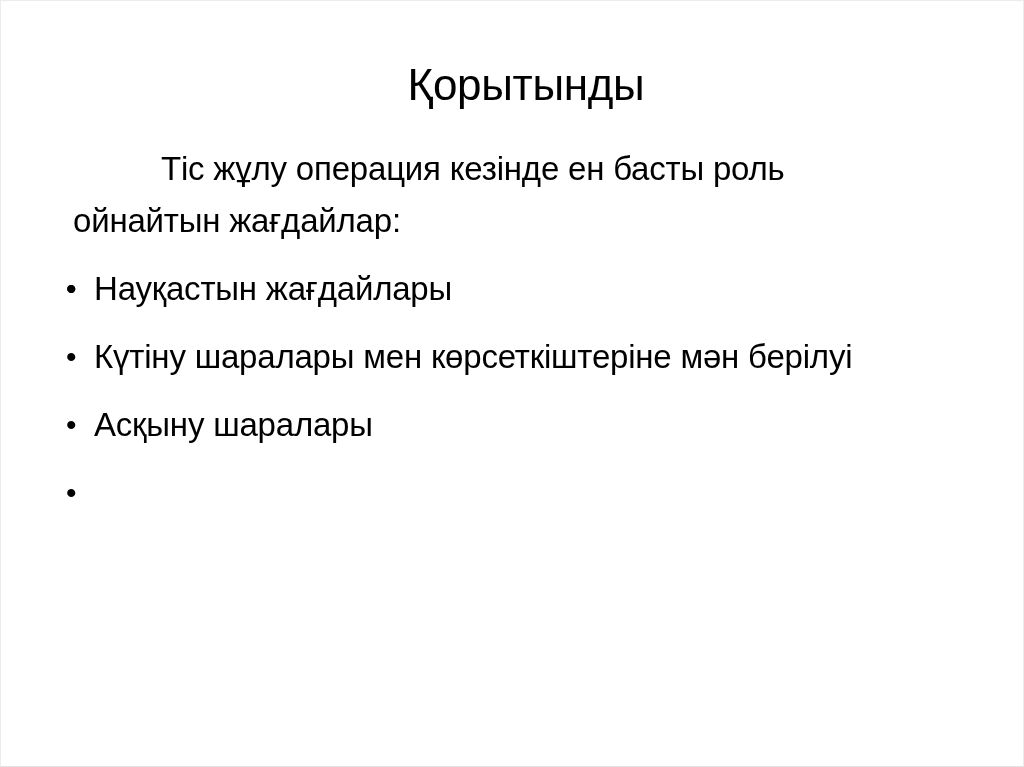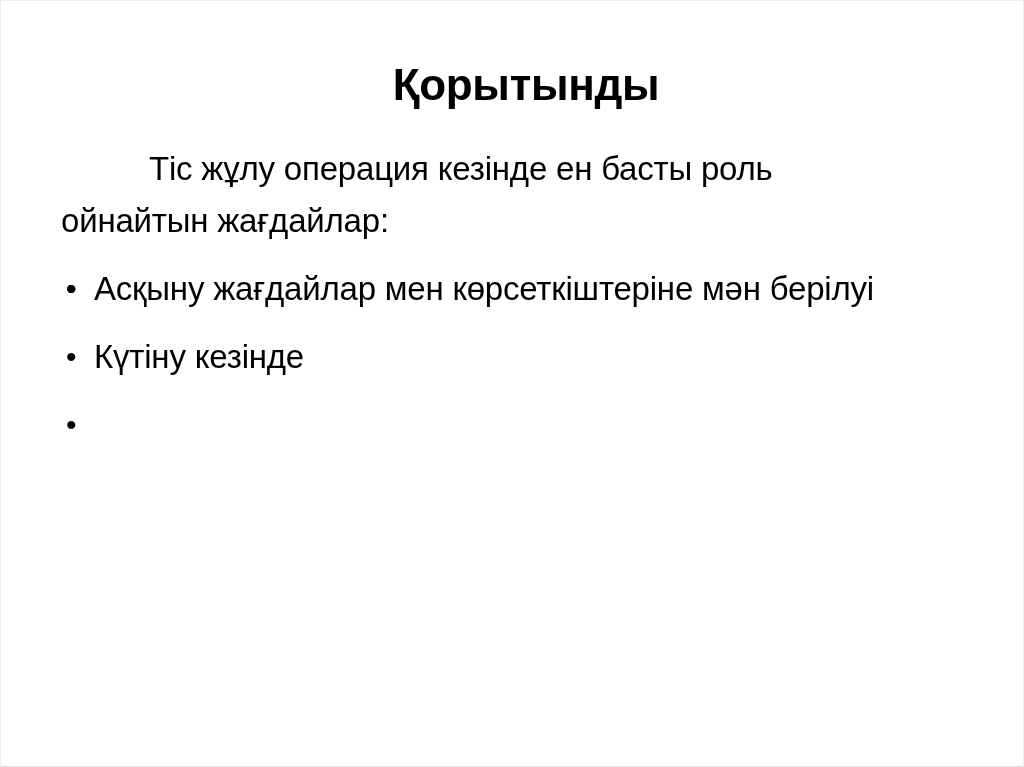--- a/index.html
+++ b/index.html
@@ -17,27 +17,27 @@
     border: 1px solid #ececec;
     border-bottom-color: #e2e2e2;
     padding: 56px 60px 0 60px;
     font-family: "Liberation Sans", sans-serif;
     color: #000000;
     overflow: hidden;
   }
   .slide-title {
     font-size: 44px;
     line-height: 56px;
-    font-weight: 700;
+    font-weight: 400;
     text-align: center;
     letter-spacing: -0.3px;
     transform: translateX(14px);
   }
   .intro {
-    margin: 30px 0 0 0;
+    margin: 30px 0 0 12px;
     font-size: 33px;
     line-height: 52px;
     letter-spacing: -0.2px;
     text-indent: 88px;
     max-width: 850px;
   }
   .bullet-list {
     list-style: none;
     margin: 16px 0 0 0;
     padding: 0;
@@ -66,26 +66,27 @@
   <div class="slide-title">Қорытынды</div>
 
   <p class="intro">Тіс жұлу операция кезінде ен басты роль ойнайтын жағдайлар:</p>
 
   <ul class="bullet-list">
     <li class="bullet-item">
       <span class="bullet-marker">•</span>
     </li>
     <li class="bullet-item">
       <span class="bullet-marker">•</span>
+      <span>Науқастын жағдайлары</span>
     </li>
     <li class="bullet-item">
       <span class="bullet-marker">•</span>
-      <span>Асқыну жағдайлар мен көрсеткіштеріне мән берілуі</span>
+      <span>Күтіну шаралары мен көрсеткіштеріне мән берілуі</span>
     </li>
     <li class="bullet-item">
       <span class="bullet-marker">•</span>
-      <span>Күтіну кезінде</span>
+      <span>Асқыну шаралары</span>
     </li>
     <li class="bullet-item">
       <span class="bullet-marker">•</span>
     </li>
   </ul>
 </div>
 
 </body></html>

